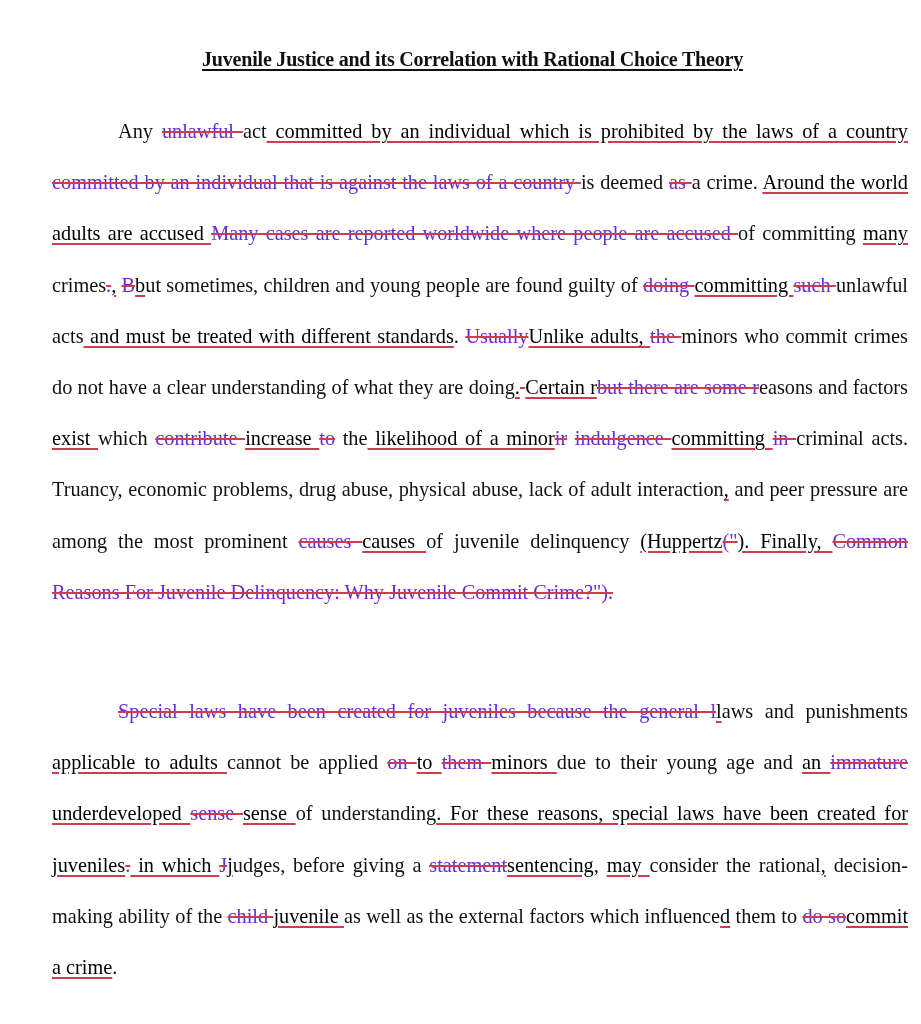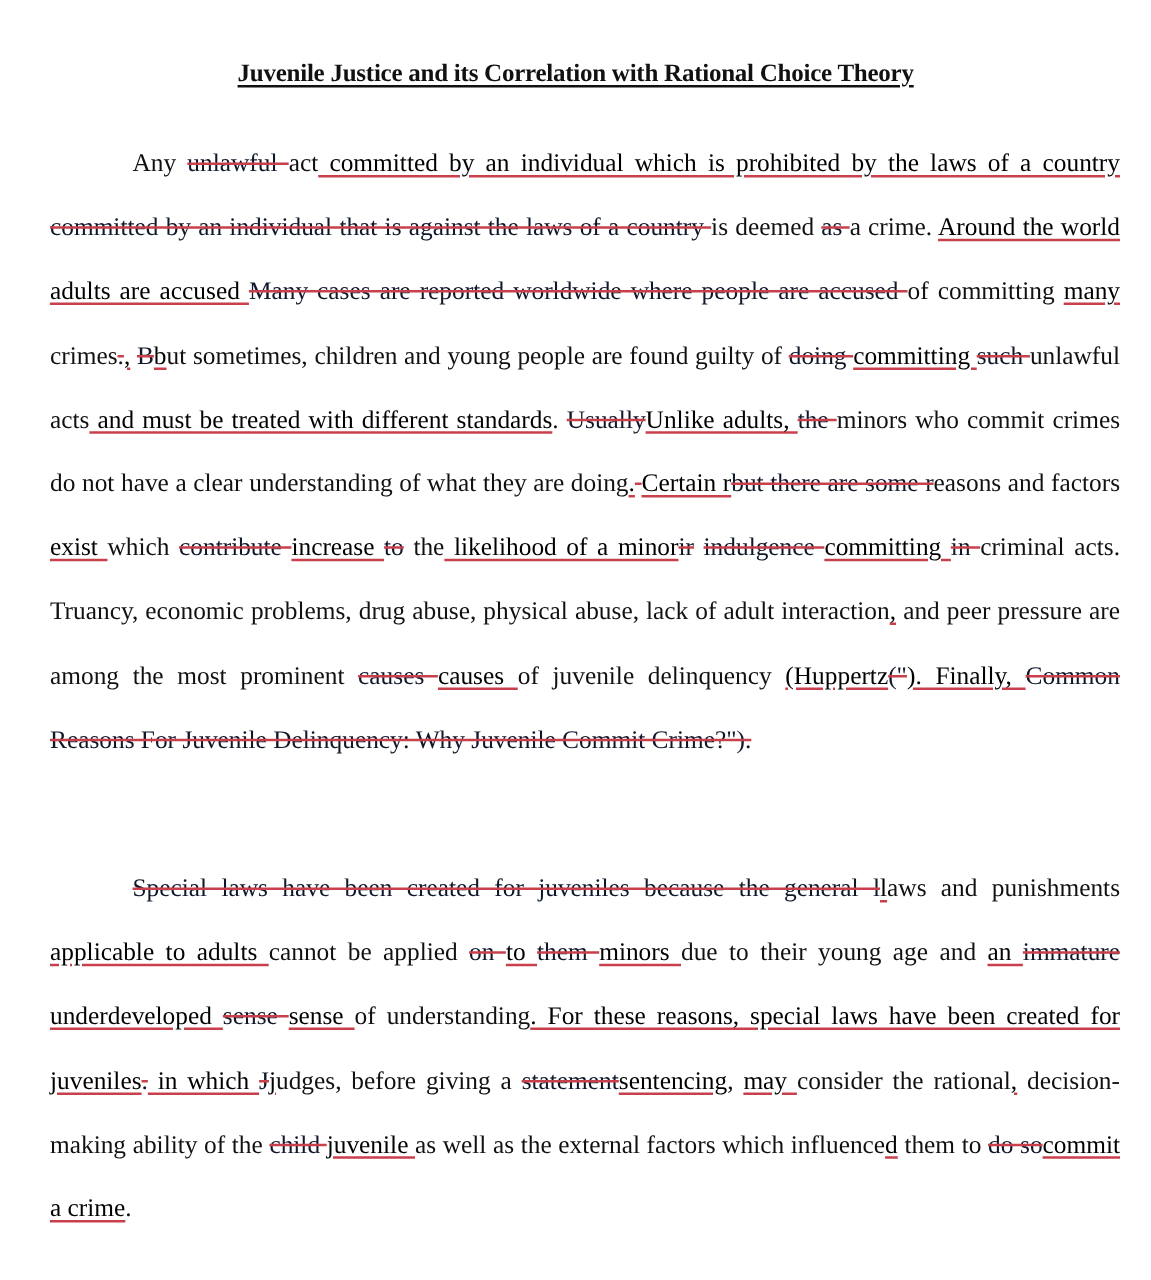--- a/index.html
+++ b/index.html
@@ -1,18 +1,18 @@
 <!DOCTYPE html>
 <html><head>
 <meta charset="utf-8">
 <style>
   html, body { margin: 0; padding: 0; background: #ffffff; }
   body { width: 921px; height: 1024px; overflow: hidden; position: relative; }
   .page {
-    position: absolute; left: 0; top: 0; width: 806px; height: 1024px;
+    position: absolute; left: 12px; top: 0; width: 806px; height: 1024px;
     font-family: "Liberation Serif", "DejaVu Serif", serif;
     color: #111111;
   }
   .title {
     position: absolute; left: 0; top: 48px; width: 921px; text-align: center;
     font-size: 20px; font-weight: bold; text-decoration: underline;
     text-underline-offset: 3px; letter-spacing: -0.2px;
   }
   .para {
     position: absolute; left: 40px; width: 856px;
@@ -21,21 +21,21 @@
   }
   #p1 { top: 106px; }
   #p2 { top: 686px; }
   .ins {
     color: #000000;
     text-decoration: underline;
     text-decoration-color: #c8404c;
     text-underline-offset: 3px;
   }
   .del {
-    color: #0f172a;
+    color: #6d28d9;
     text-decoration: line-through;
     text-decoration-color: #c8404c;
   }
   .indent { display: inline-block; width: 66px; }
 </style>
 </head>
 <body>
 
 <div class="page">
   <div class="title">Juvenile Justice and its Correlation with Rational Choice Theory</div>

